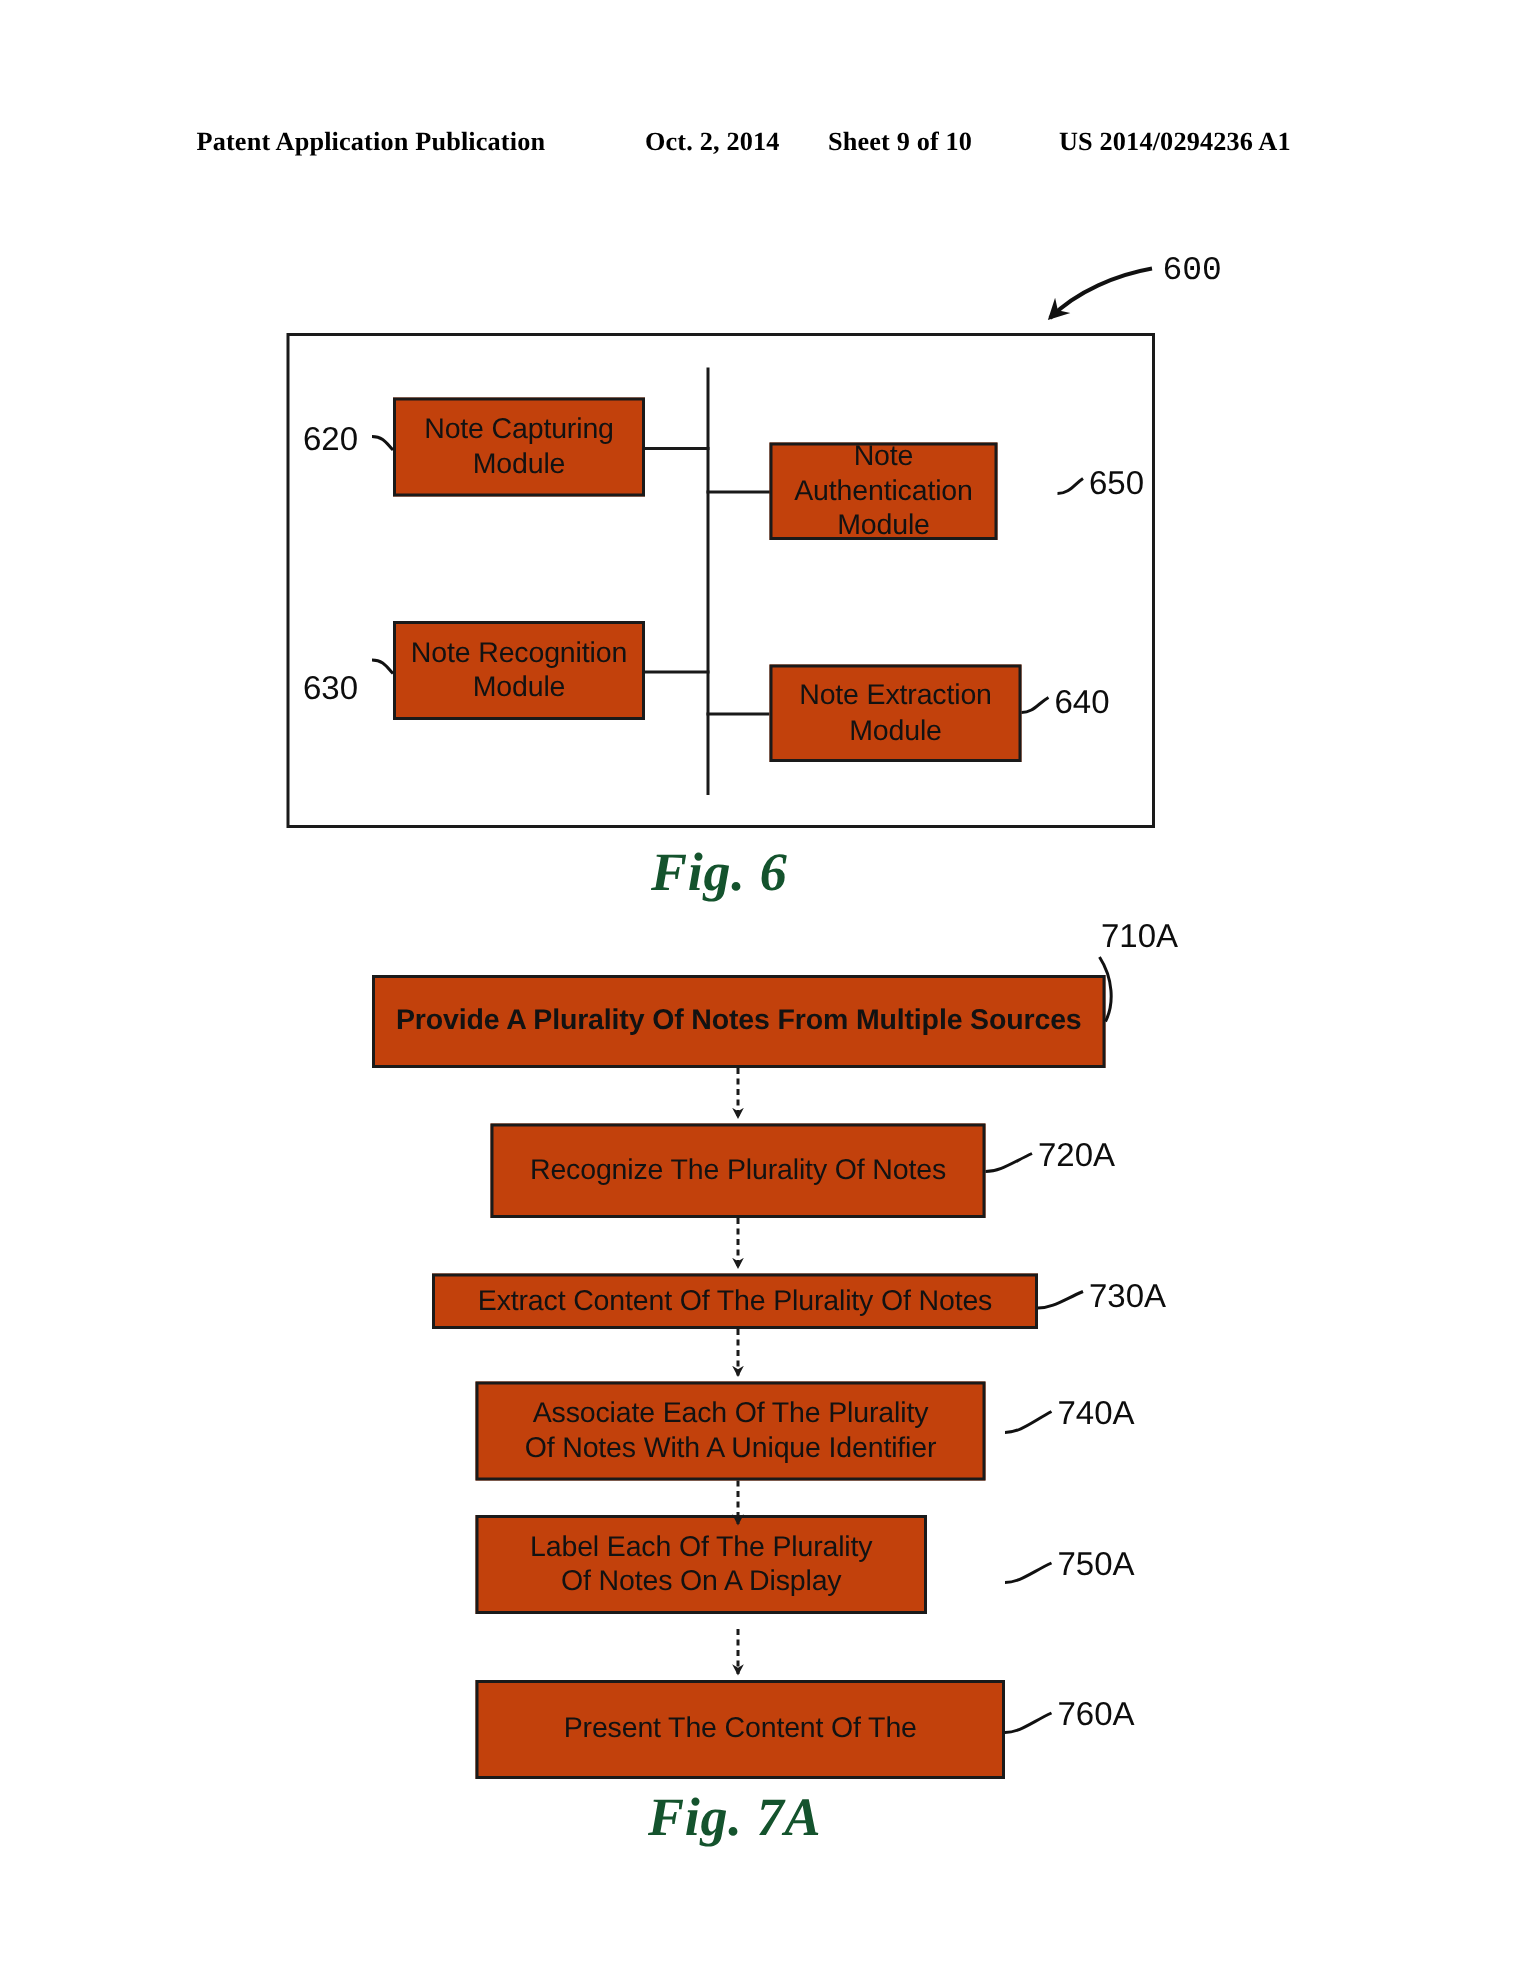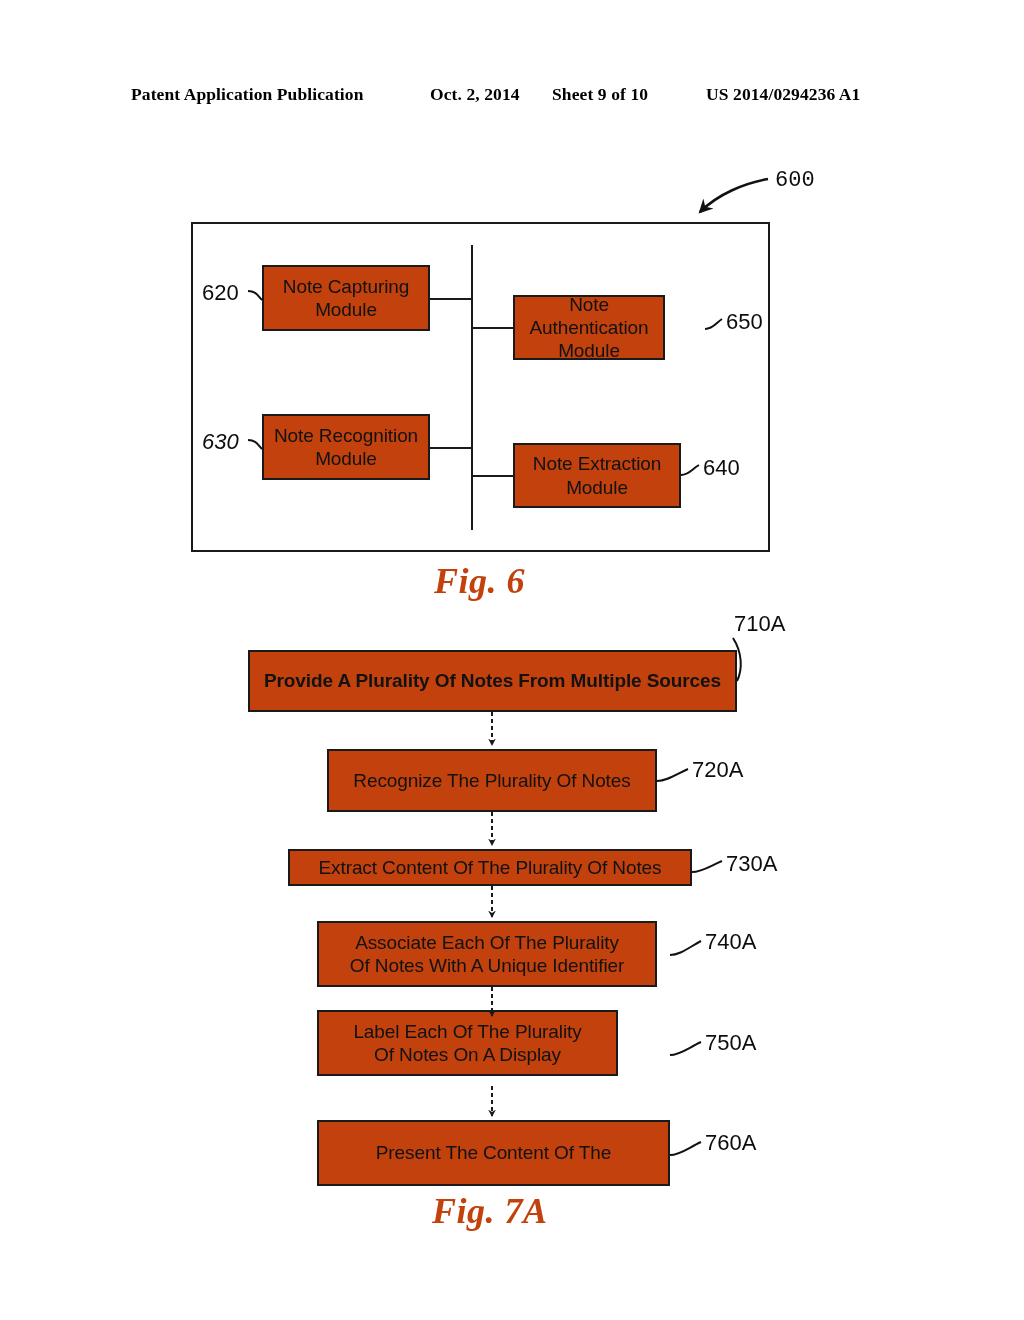--- a/index.html
+++ b/index.html
@@ -72,21 +72,21 @@
     white-space: nowrap;
     letter-spacing: 0px;
   }
 
   .fig-caption {
     position: absolute;
     font-family: "Liberation Serif", serif;
     font-style: italic;
     font-weight: bold;
     font-size: 36px;
-    color: #c2410c;
+    color: #14532d;
     white-space: nowrap;
     letter-spacing: 0.5px;
   }
 
   .vline {
     position: absolute;
     background: #1a1a1a;
     width: 2px;
   }
   .hline {
@@ -152,21 +152,21 @@
 
   <div class="fig-box" style="left:513px; top:443px; width:168px; height:65px;justify-content:center;">
     <span class="txt">
       <span>Note Extraction</span><br>
       <span>Module</span>
     </span>
   </div>
 
   <div class="ref-num" style="left:202px; top:280px;">620</div>
   <div class="ref-num" style="left:726px; top:309px;">650</div>
-  <div class="ref-num" style="left:202px; top:429px;font-style:italic;">630</div>
+  <div class="ref-num" style="left:202px; top:446px;">630</div>
   <div class="ref-num" style="left:703px; top:455px;">640</div>
   <div class="ref-num" style="left:775px; top:168px;font-family:Liberation Mono, monospace;">600</div>
 
   <div class="fig-caption" style="left:434px; top:560px;">Fig. 6</div>
 </div>
 
 <div>
 
   <div class="fig-box" style="left:248px; top:650px; width:489px; height:62px;font-weight:bold;">
     <span class="txt">

